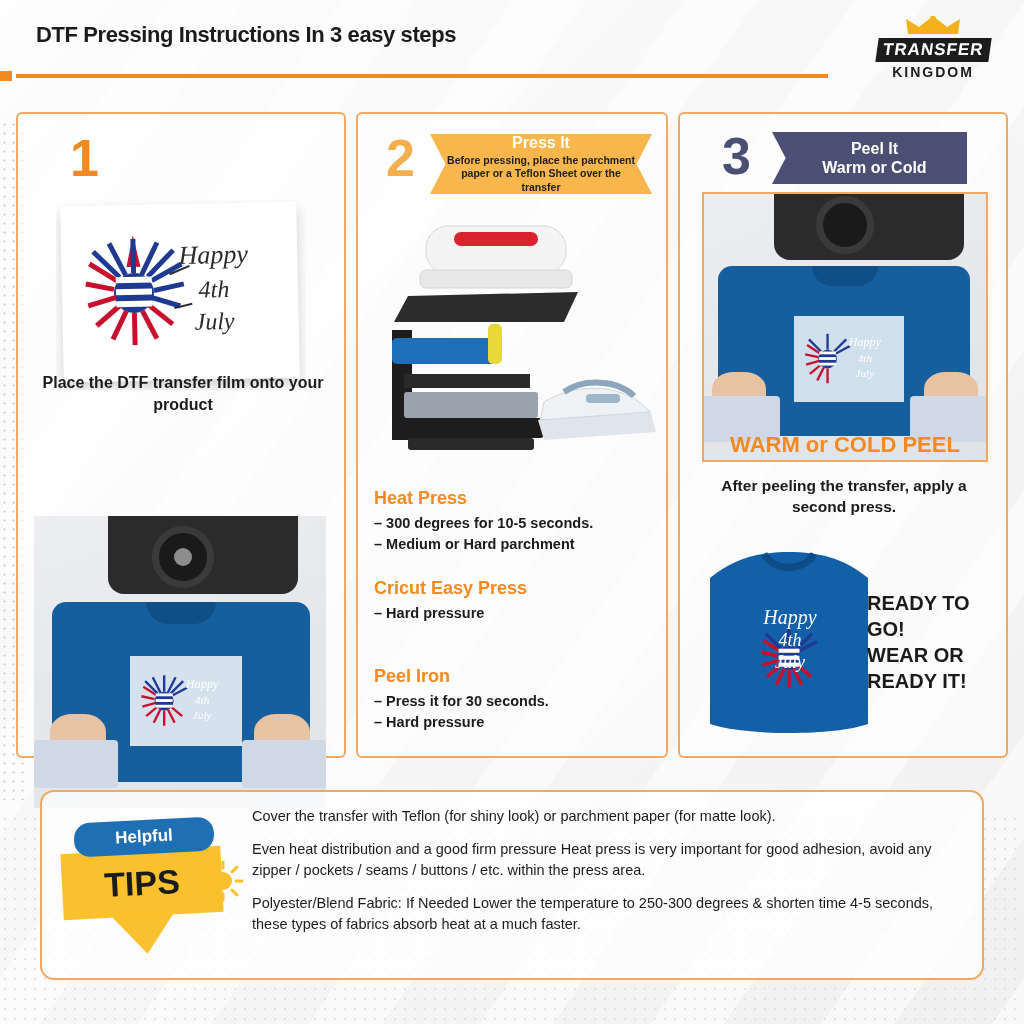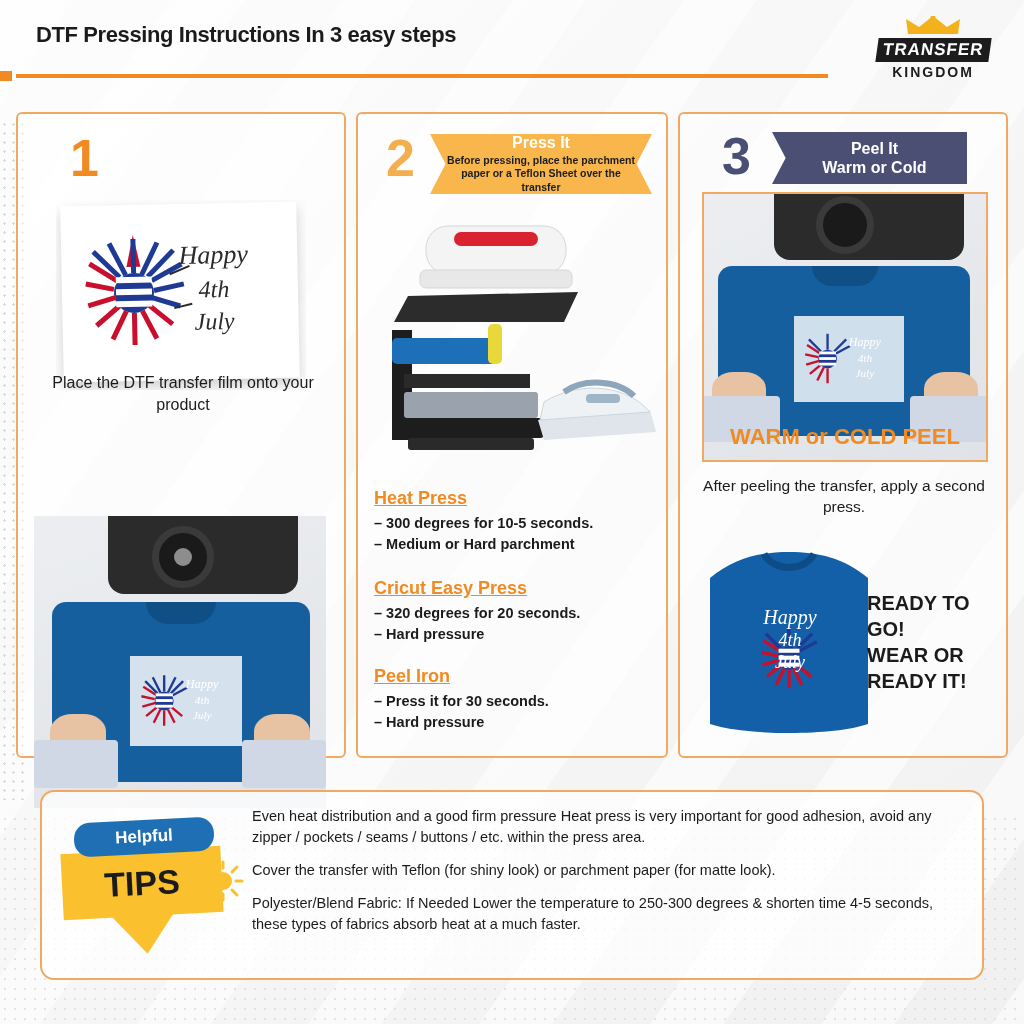--- a/index.html
+++ b/index.html
@@ -109,39 +109,39 @@
   #c3num { left: 42px; top: 16px; color: #4b4f73; }
   #c3rib {
     left: 92px; top: 18px; width: 195px; height: 52px; background: #4b4f73;
     font-size: 16px; line-height: 1.2;
     clip-path: polygon(0 0, 100% 0, 100% 100%, 0 100%, 7% 50%);
     padding-left: 10px;
   }
 
   
   .imgbox { position: absolute; overflow: hidden; }
-  .caption { position: absolute; text-align: center; font-weight: normal; color: #1b1b1b; }
+  .caption { position: absolute; text-align: center; font-weight: bold; color: #1b1b1b; }
 
   
   .film {
     position: absolute; background: #fff;
     box-shadow: 0 6px 14px rgba(0,0,0,.18);
     transform: rotate(-1.2deg);
   }
 
   
   .shirt-photo { background: #e3e5e8; position: relative; }
   .shirt-body { position: absolute; background: #165f9e; }
   .press-arm { position: absolute; background: #2b2b2b; }
   .hand { position: absolute; background: #e8c3a3; border-radius: 40%; }
   .sleeve { position: absolute; background: #cfd8e4; border-radius: 4px; }
 
   
   .spec { position: absolute; left: 16px; width: 290px; }
-  .spec h3 { color: #f18a21; font-size: 18px; margin-bottom: 4px; text-decoration: underline; }
+  .spec h3 { color: #f18a21; font-size: 18px; margin-bottom: 4px; }
   .spec p { font-size: 14.5px; font-weight: bold; color: #1b1b1b; line-height: 1.45; }
 
   
   .warm-peel {
     position: absolute; text-align: center; width: 100%;
     color: #f18a21; font-weight: bold; font-size: 22px;
   }
 
   
   .tips {
@@ -334,21 +334,20 @@
       </svg>
     </div>
 
     <div class="spec" style="top:374px;">
       <h3>Heat Press</h3>
       <p>– 300 degrees for 10-5 seconds.</p>
       <p>– Medium or Hard parchment</p>
     </div>
     <div class="spec" style="top:464px;">
       <h3>Cricut Easy Press</h3>
-      <p>– 320 degrees for 20 seconds.</p>
       <p>– Hard pressure</p>
     </div>
     <div class="spec" style="top:552px;">
       <h3>Peel Iron</h3>
       <p>– Press it for 30 seconds.</p>
       <p>– Hard pressure</p>
     </div>
   </div>
 
   <div class="col" id="col3">
@@ -392,21 +391,21 @@
           <g transform="translate(152,60)" fill="#ffffff" font-family="Liberation Serif, serif" font-style="italic">
             <text x="0" y="0" font-size="26" text-anchor="middle">Happy</text>
             <text x="0" y="34" font-size="24" text-anchor="middle">4th</text>
             <text x="0" y="66" font-size="24" text-anchor="middle">July</text>
           </g>
         </svg>
         <div class="hand" style="left:8px; top:178px; width:54px; height:42px;"></div>
         <div class="sleeve" style="left:-4px; top:202px; width:80px; height:46px;"></div>
         <div class="hand" style="right:8px; top:178px; width:54px; height:42px;"></div>
         <div class="sleeve" style="right:-4px; top:202px; width:80px; height:46px;"></div>
-        <div class="warm-peel" style="bottom:10px;">WARM or COLD PEEL</div>
+        <div class="warm-peel" style="bottom:2px;">WARM or COLD PEEL</div>
       </div>
     </div>
 
     <div class="caption" style="left:14px; top:362px; width:300px; font-size:15.5px; line-height:1.35;">After peeling the transfer, apply a second press.</div>
 
     <div class="imgbox" style="left:14px; top:424px; width:190px; height:212px;">
       <svg width="190" height="212" viewBox="0 0 190 212">
         <path d="M16 40 C40 20, 66 14, 95 14 C124 14, 150 20, 174 40 L174 186 C140 198, 52 198, 16 186 Z" fill="#1460a8"></path>
         <path d="M70 16 C80 34, 110 34, 120 16" fill="none" stroke="#0e4c87" stroke-width="7"></path>
         <g transform="translate(95,120) scale(0.58)">
@@ -461,18 +460,18 @@
           <path d="M2 21 L8 21"></path>
             <path d="M34 21 L40 21"></path>
           <path d="M7 7 L12 12"></path>
             <path d="M30 30 L35 35"></path>
           <path d="M35 7 L30 12"></path>
             <path d="M12 30 L7 35"></path>
         </g>
       </svg>
     </div>
     <div class="tips-text">
+      <p>Cover the transfer with Teflon (for shiny look) or parchment paper (for matte look).</p>
       <p>Even heat distribution and a good firm pressure Heat press is very important for good adhesion, avoid any zipper / pockets / seams / buttons / etc. within the press area.</p>
-      <p>Cover the transfer with Teflon (for shiny look) or parchment paper (for matte look).</p>
       <p>Polyester/Blend Fabric: If Needed Lower the temperature to 250-300 degrees &amp; shorten time 4-5 seconds, these types of fabrics absorb heat at a much faster.</p>
     </div>
   </div>
 </div>
 
 </body></html>

